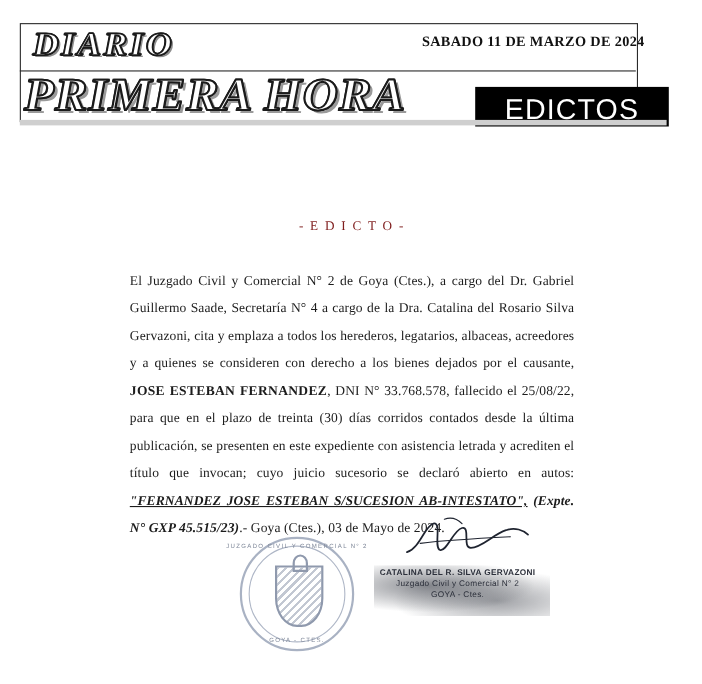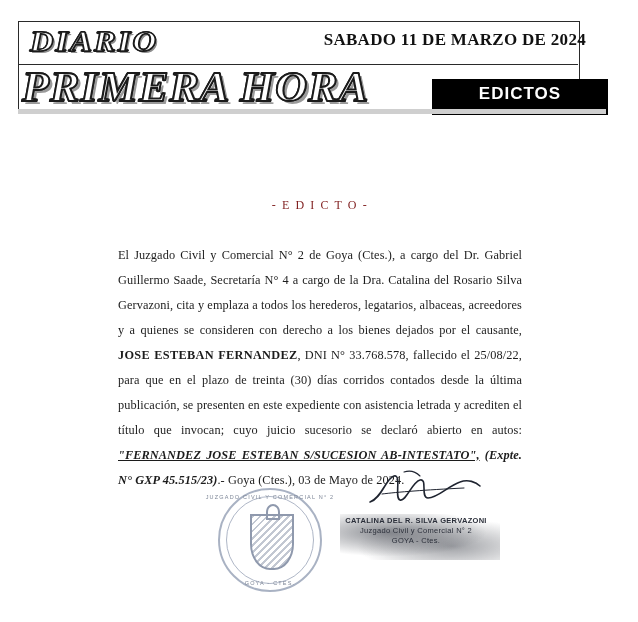--- a/index.html
+++ b/index.html
@@ -79,43 +79,43 @@
     transform-origin: left top;
     line-height: 48px;
     white-space: nowrap;
   }
   .masthead-date {
     position: absolute;
     right: 52px;
     top: 17px;
     font-family: "Liberation Serif", serif;
     font-weight: bold;
-    font-size: 17px;
+    font-size: 13px;
     letter-spacing: 0.3px;
     color: #111111;
     white-space: nowrap;
   }
   .edictos-tag {
     position: absolute;
     left: 432px;
     top: 66px;
     width: 176px;
     height: 36px;
     background: #000000;
     color: #ffffff;
   }
   .edictos-tag span {
     position: absolute;
     left: 0;
     right: 0;
     top: 5px;
     text-align: center;
     font-family: "Liberation Sans", sans-serif;
-    font-weight: bold;
-    font-size: 17px;
+    font-weight: normal;
+    font-size: 26px;
     letter-spacing: 1px;
   }
 
   
   .masthead-shadow {
     position: absolute;
     left: 18px;
     top: 96px;
     width: 588px;
     height: 5px;

